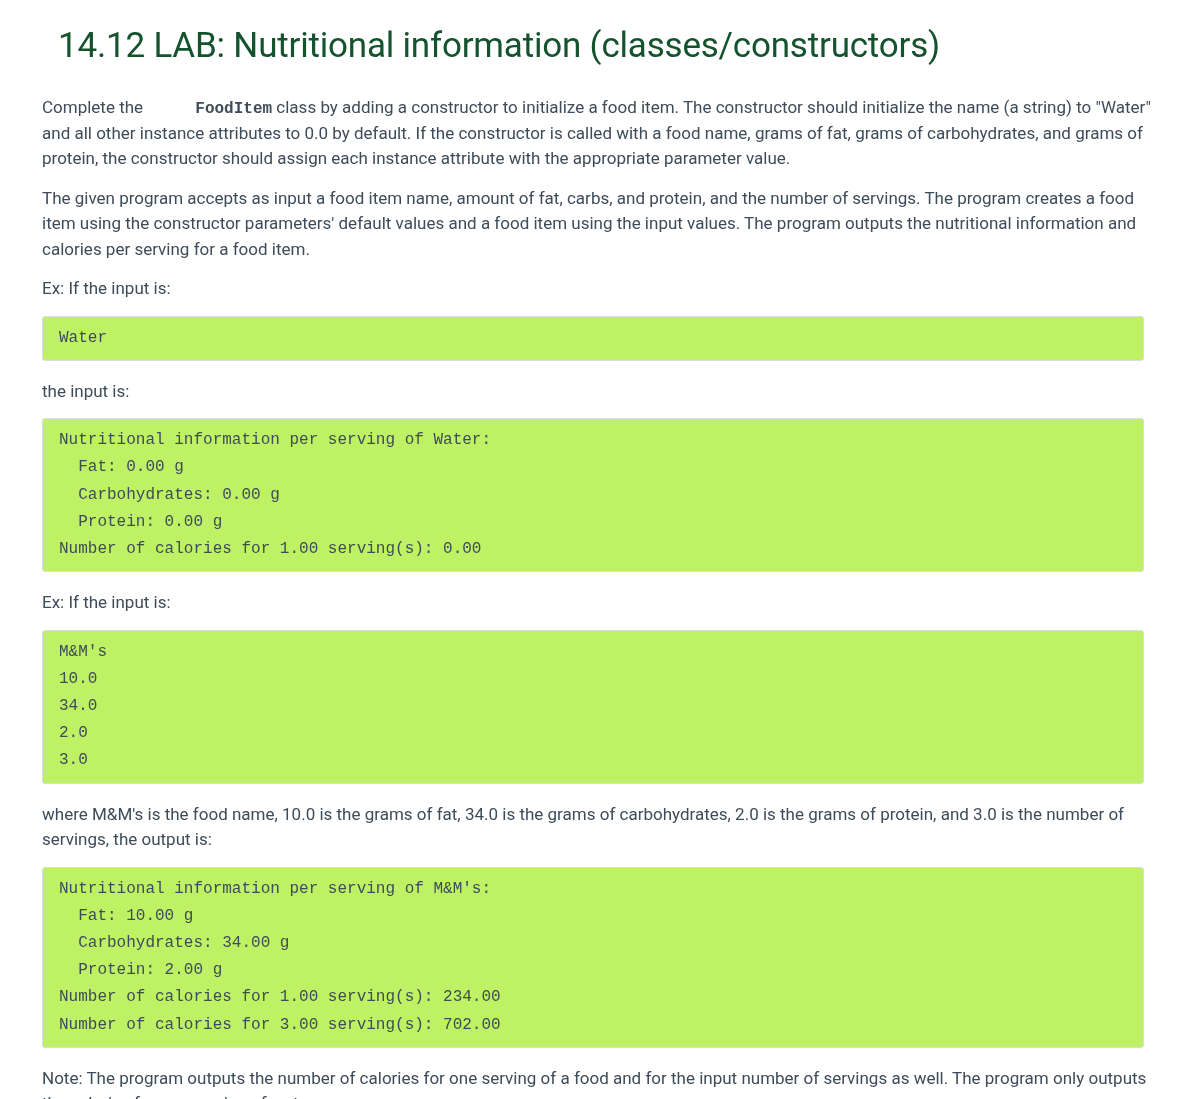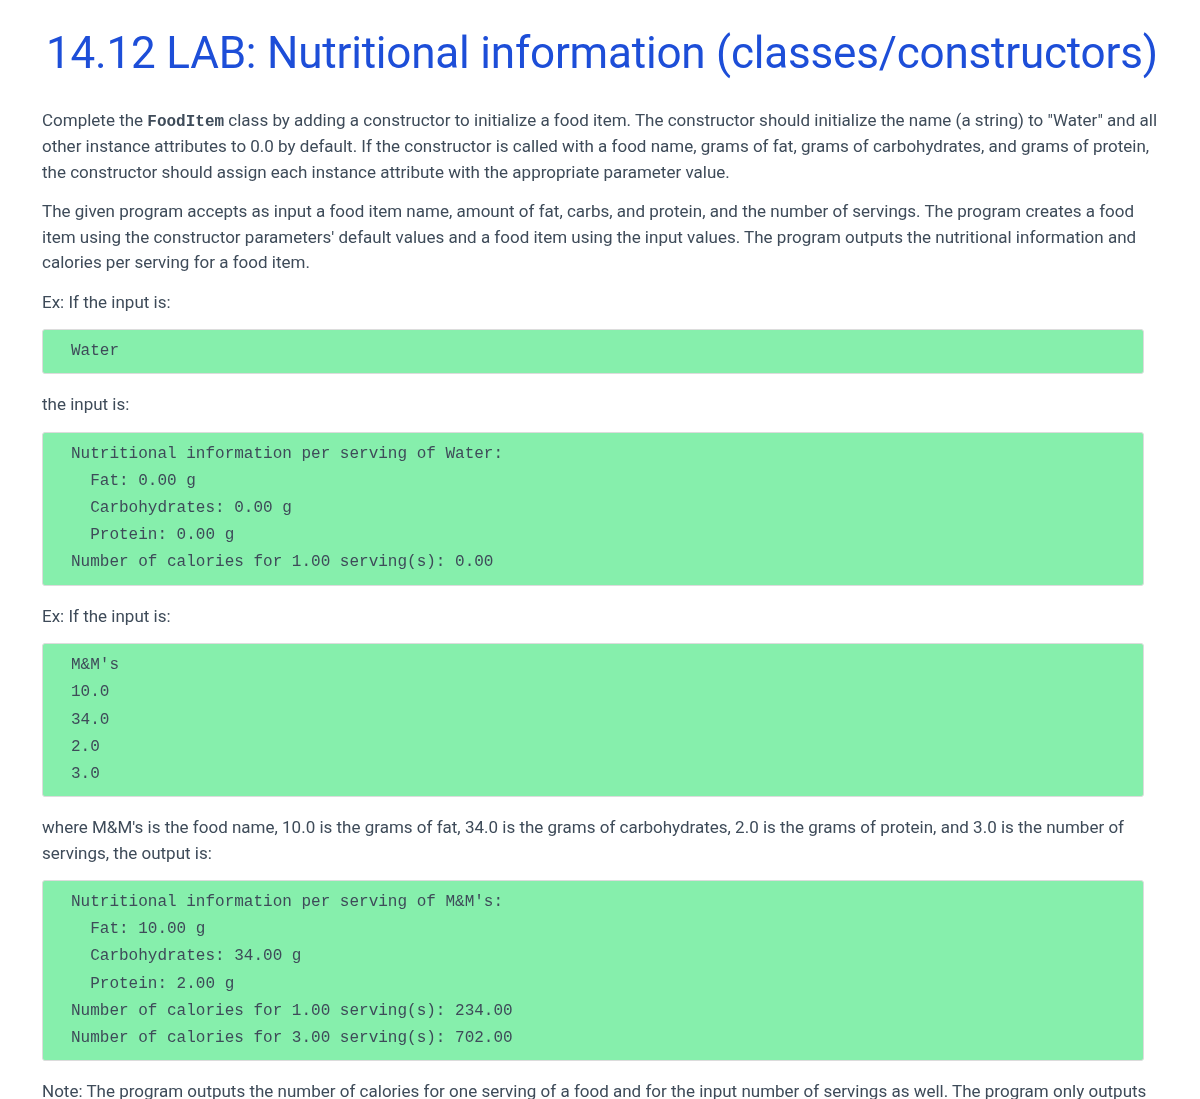--- a/index.html
+++ b/index.html
@@ -10,42 +10,43 @@
   body {
     font-family: -apple-system, BlinkMacSystemFont, "Segoe UI", Roboto, "Helvetica Neue", Arial, sans-serif;
     color: #3e4b59;
     width: 1200px;
     box-sizing: border-box;
     padding: 20px 42px 30px 42px;
     line-height: 1.5;
     font-size: 17px;
   }
   h1.title {
-    font-size: 44px;
+    font-size: 35px;
     font-weight: 400;
-    color: #1d4ed8;
-    margin: 0 0 22px 4px;
+    color: #14532d;
+    margin: 0 0 22px 16px;
     letter-spacing: -0.2px;
   }
   p.para {
     margin: 0 0 14px 0;
     color: #3e4b59;
   }
   code.inline {
     font-family: "Courier New", Courier, monospace;
     font-weight: 700;
     font-size: 16px;
     color: #3e4b59;
     white-space: nowrap;
+    margin-left: 48px;
   }
   pre.codeblock {
-    background: #86efac;
+    background: #bef264;
     border: 1px solid #dcdcdc;
     border-radius: 3px;
-    padding: 8px 28px;
+    padding: 8px 16px;
     margin: 4px 14px 18px 0;
     font-family: "Courier New", Courier, monospace;
     font-size: 16px;
     line-height: 1.7;
     color: #3e4b59;
     white-space: pre;
     overflow-x: auto;
   }
 </style>
 </head>

